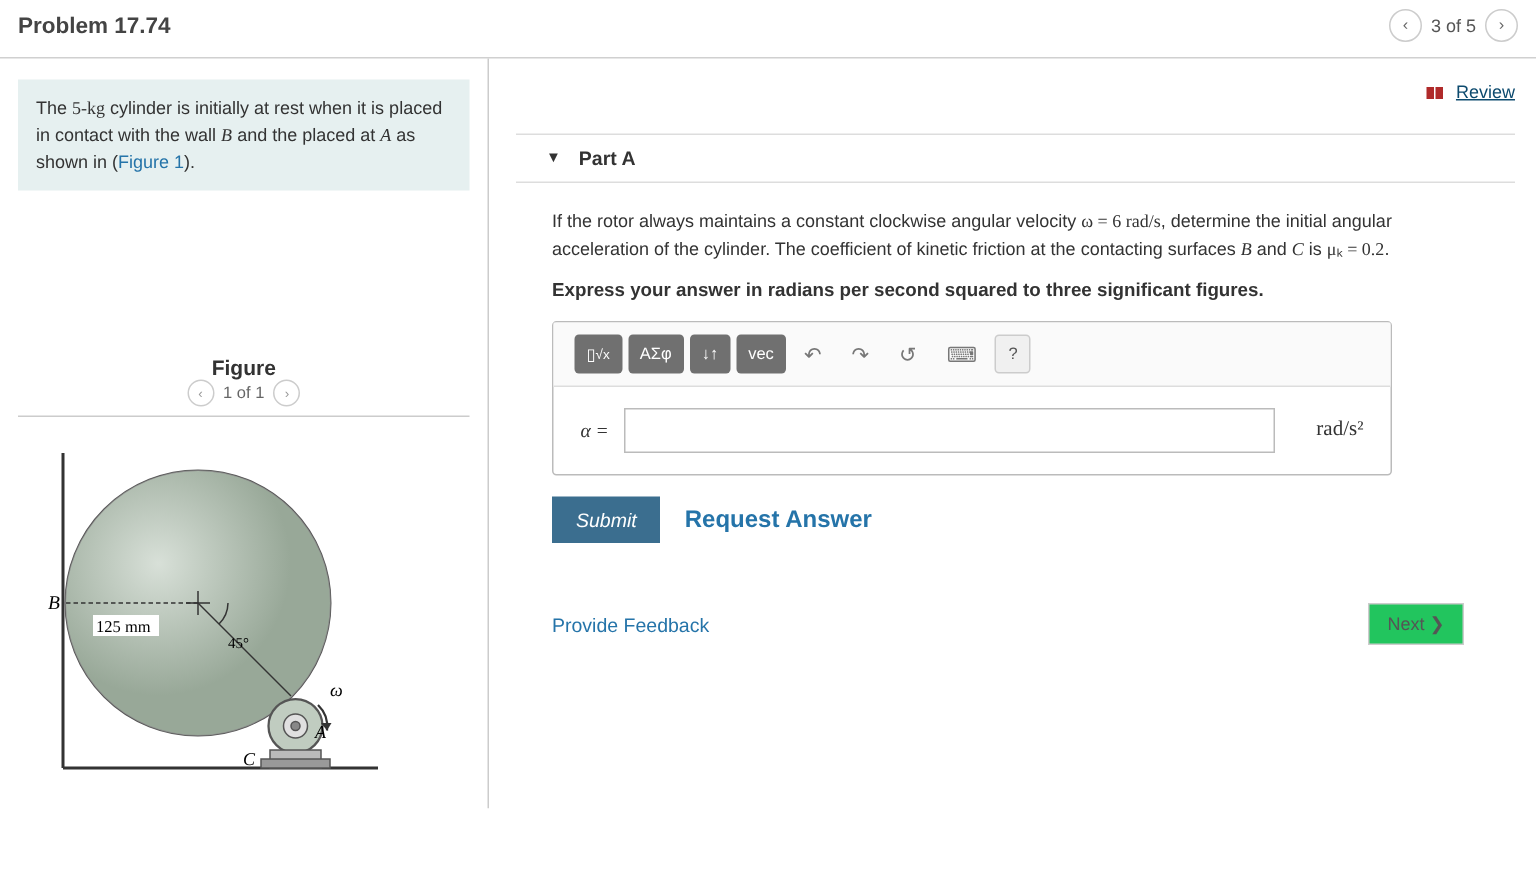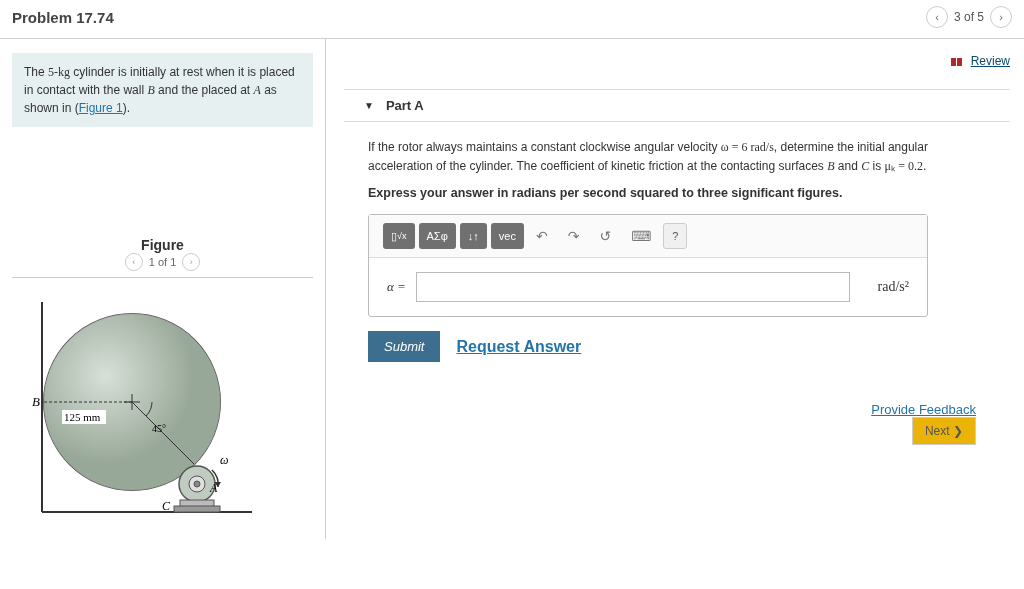--- a/index.html
+++ b/index.html
@@ -10,21 +10,21 @@
 .pager-btn { width: 22px; height: 22px; border: 1px solid #ccc; border-radius: 50%; background: #fff; display: flex; align-items: center; justify-content: center; cursor: pointer; font-size: 11px; color: #666; }
 .content { display: flex; }
 .left { width: 326px; border-right: 1px solid #ccc; padding: 14px 12px; }
 .right { flex: 1; padding: 14px 14px 14px 18px; position: relative; }
 .review-row { text-align: right; padding-bottom: 20px; }
 .review-link { color: #0c4a6e; font-size: 12px; text-decoration: underline; cursor: pointer; }
 .flag-icon { display: inline-block; vertical-align: middle; margin-right: 4px; }
 .flag-icon span { display: inline-block; width: 5px; height: 8px; background: #b02a2a; margin-right: 1px; }
 .prob-desc { background: #e6f0f0; padding: 10px 12px; font-size: 12px; line-height: 1.5; color: #333; }
 .prob-desc .ital { font-style: italic; font-family: Georgia, serif; }
-.link { color: #2574a9; text-decoration: underline; cursor: pointer; }
+.link { color: #2574a9; cursor: pointer; }
 .figure-hdr { display: flex; justify-content: space-between; align-items: center; margin-top: 110px; padding-bottom: 6px; border-bottom: 1px solid #ccc; flex-direction: column; }
 .figure-hdr h3 { font-size: 14px; font-weight: bold; }
 .fig-pager { display: flex; align-items: center; gap: 6px; font-size: 11px; color: #666; }
 .fig-btn { width: 18px; height: 18px; border: 1px solid #ccc; border-radius: 50%; display: flex; align-items: center; justify-content: center; font-size: 9px; color: #999; }
 .figure-area { padding: 14px 0 0 20px; }
 .part-header { display: flex; align-items: center; padding: 8px 20px; border-top: 1px solid #ddd; border-bottom: 1px solid #ddd; font-weight: bold; font-size: 13px; }
 .part-header .tri { margin-right: 12px; font-size: 10px; }
 .part-body { padding: 16px 24px; }
 .question { font-size: 12px; line-height: 1.6; margin-bottom: 10px; }
 .instruct { font-size: 12.5px; font-weight: bold; margin-bottom: 14px; }
@@ -32,22 +32,22 @@
 .toolbar { background: #fafafa; border-bottom: 1px solid #ddd; padding: 8px 14px; display: flex; gap: 4px; align-items: center; }
 .tool-btn { background: #707070; color: #fff; border: none; border-radius: 3px; padding: 5px 8px; font-size: 11px; cursor: pointer; display: flex; align-items: center; height: 26px; }
 .tool-btn.light { background: #f0f0f0; color: #555; border: 1px solid #ccc; }
 .tool-icon { background: transparent; color: #777; border: none; padding: 5px 8px; cursor: pointer; font-size: 14px; }
 .input-row { padding: 14px 18px; display: flex; align-items: center; gap: 10px; }
 .alpha { font-style: italic; font-family: Georgia, serif; }
 .ans-input { flex: 1; height: 30px; border: 1px solid #bbb; padding: 0 6px; font-size: 13px; }
 .unit { font-family: Georgia, serif; font-size: 14px; padding-left: 18px; }
 .submit-row { display: flex; align-items: center; gap: 16px; }
 .submit-btn { background: #3b6e8f; color: #fff; border: none; padding: 8px 16px; font-size: 13px; cursor: pointer; font-style: italic; }
-.feedback-row { display: flex; justify-content: space-between; align-items: flex-end; margin-top: 40px; padding-right: 10px; flex-direction: column; }
-.next-btn { background: #eab308; border: 1px solid #ccc; padding: 6px 12px; font-size: 12px; cursor: pointer; color: #555; }
+.feedback-row { display: flex; justify-content: space-between; align-items: center; margin-top: 40px; padding-right: 10px; }
+.next-btn { background: #22c55e; border: 1px solid #ccc; padding: 6px 12px; font-size: 12px; cursor: pointer; color: #555; }
 .serif { font-family: Georgia, 'Times New Roman', serif; }
 </style>
 </head>
 <body>
 
 <div class="top-bar">
   <div class="title">Problem 17.74</div>
   <div class="pager">
     <div class="pager-btn">‹</div>
     <span>3 of 5</span>

